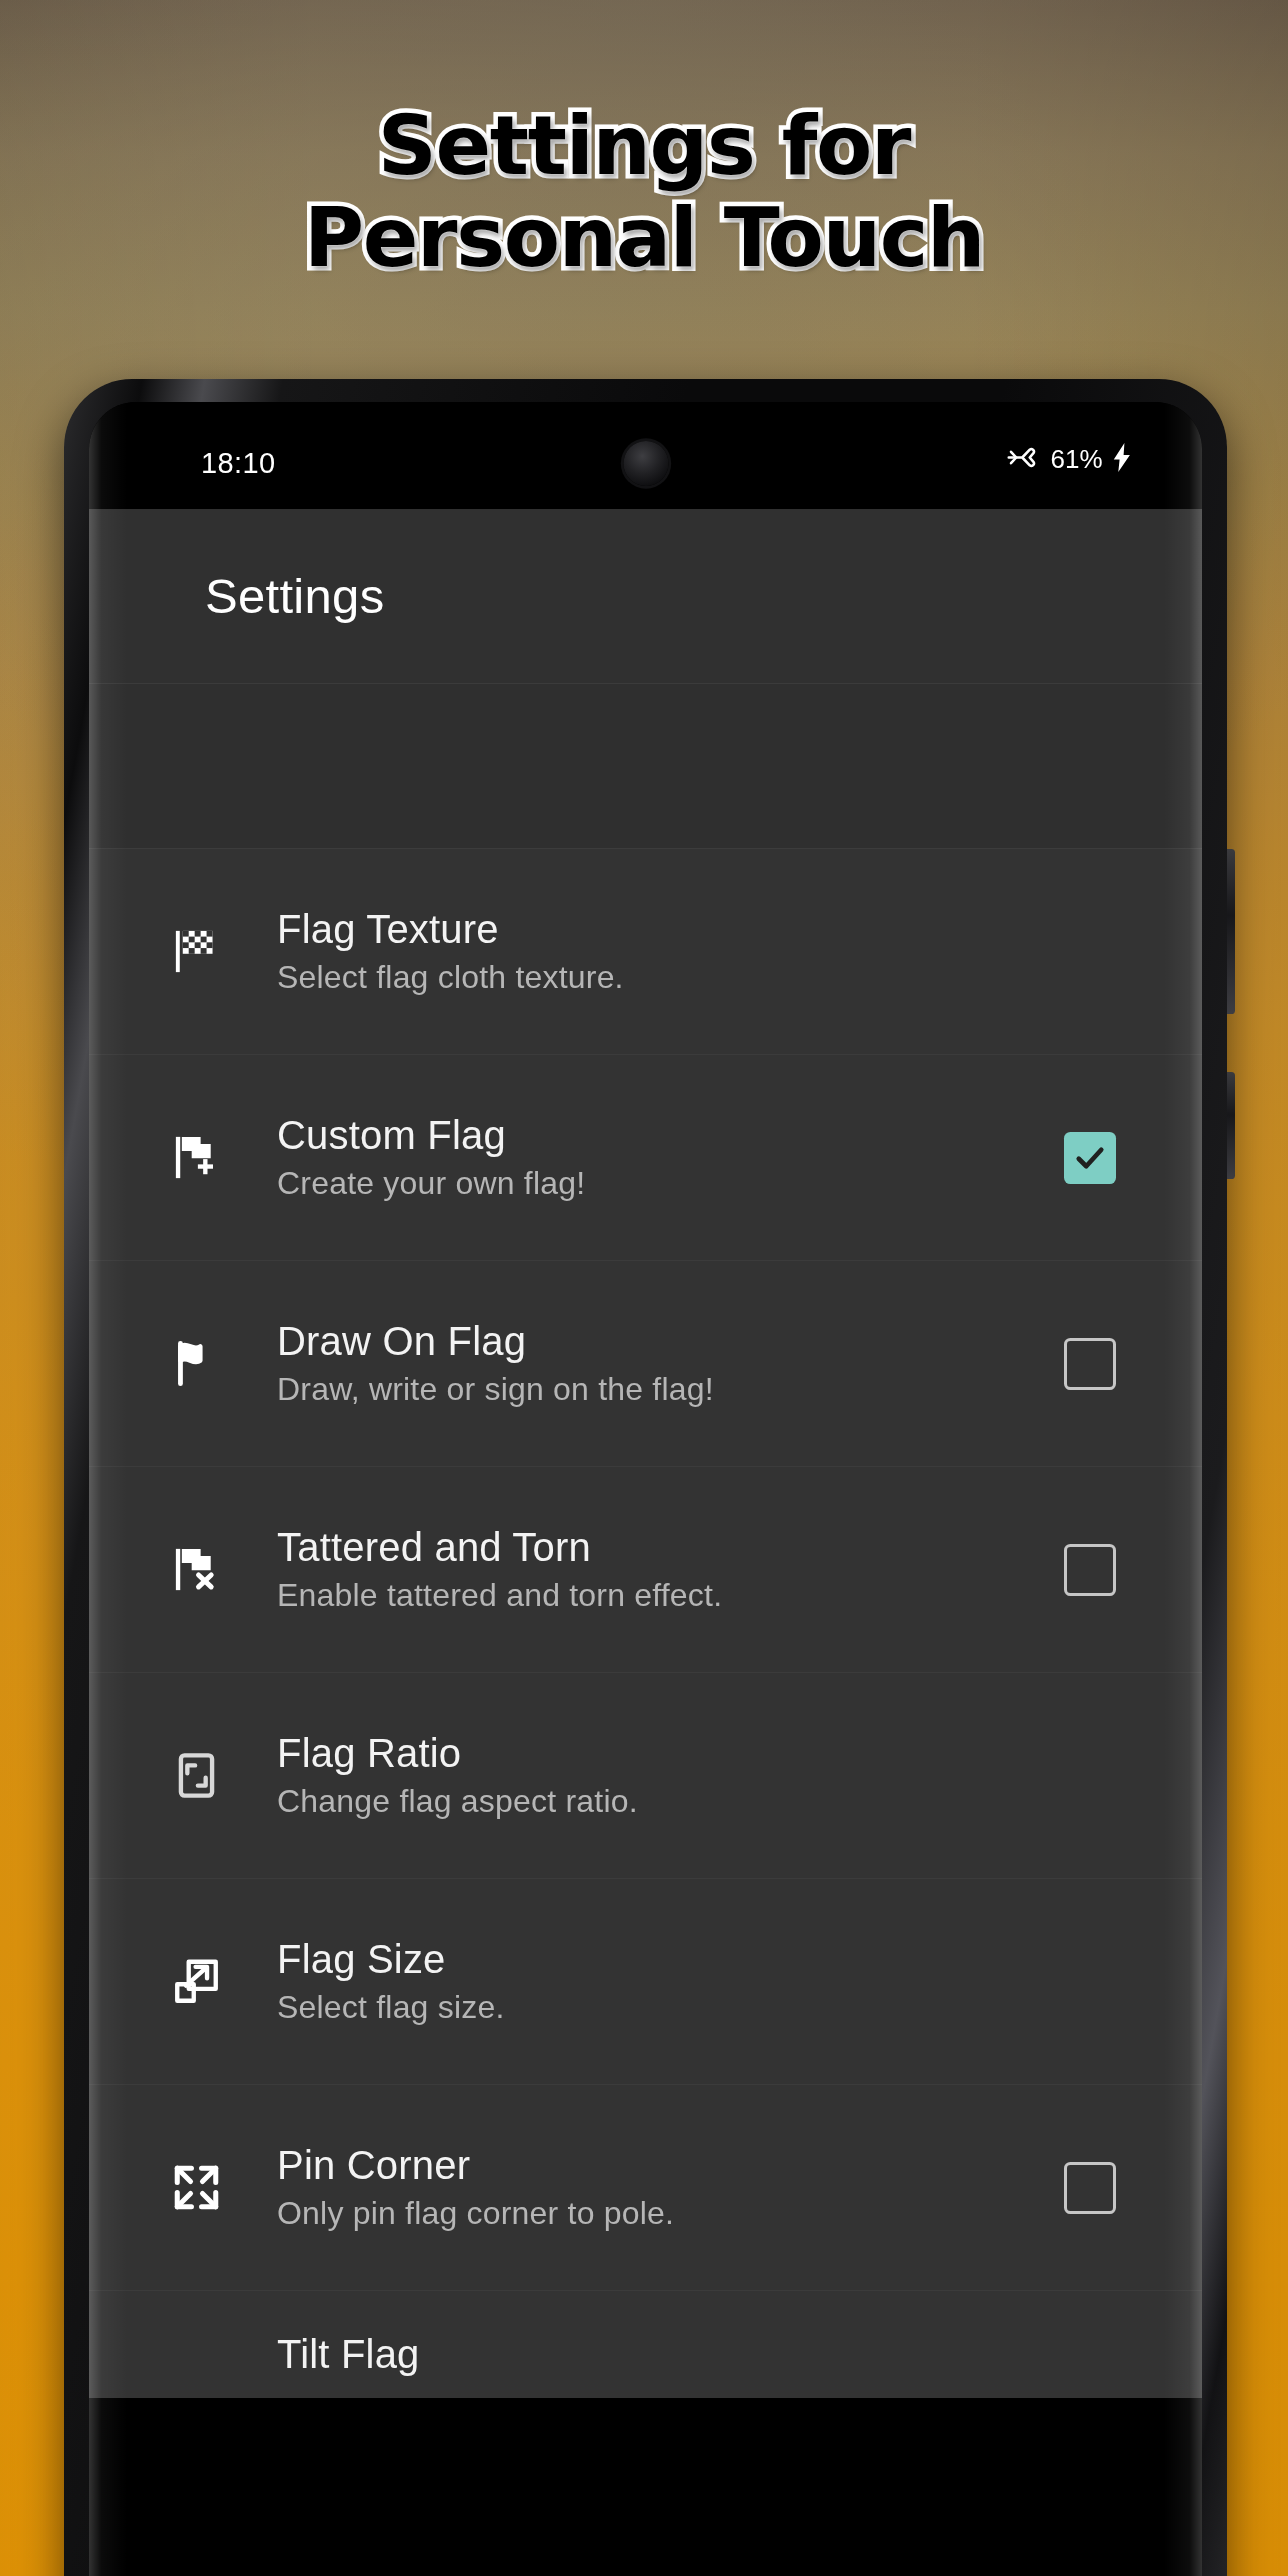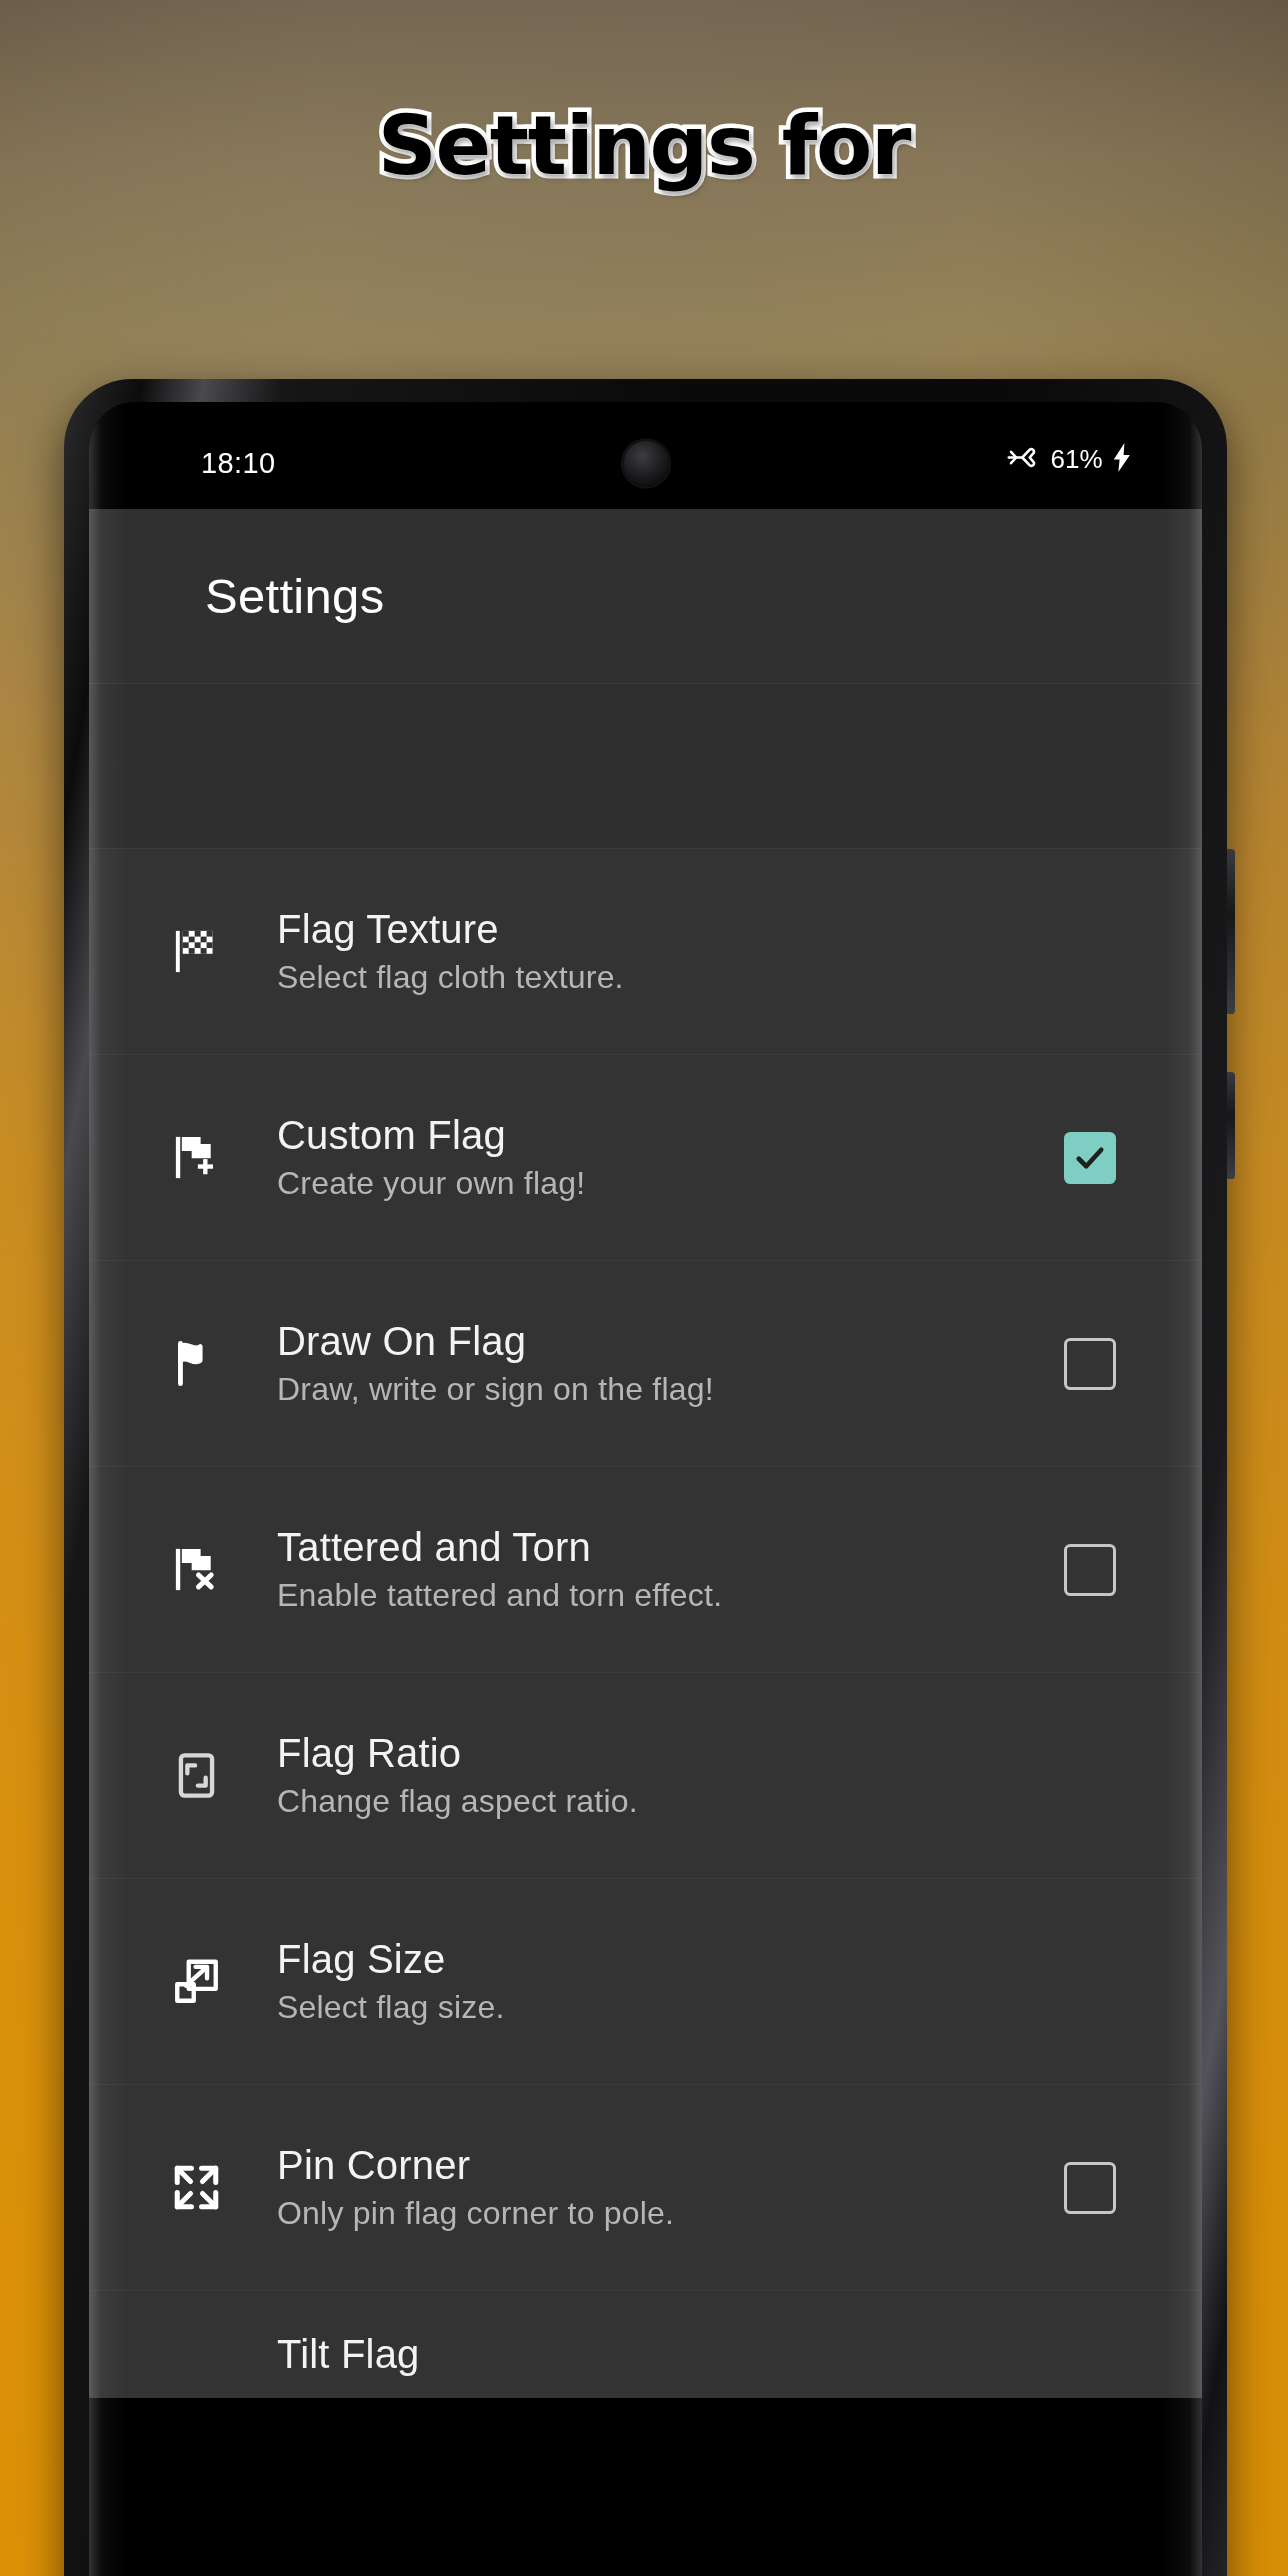--- a/index.html
+++ b/index.html
@@ -217,20 +217,21 @@
 </style>
 </head>
 <body>
 
 <div id="bg">
   <div id="bg-veil"></div>
 </div>
 
 <div id="headline">
   <span class="hl-line l1">Settings for</span>
+  <span class="hl-line l2">Personal Touch</span>
 </div>
 
 <div id="phone">
   <div id="phone-body"></div>
   <div class="side-btn" id="btn-a"></div>
   <div class="side-btn" id="btn-b"></div>
 
   <div id="screen">
 
     <div id="statusbar">

